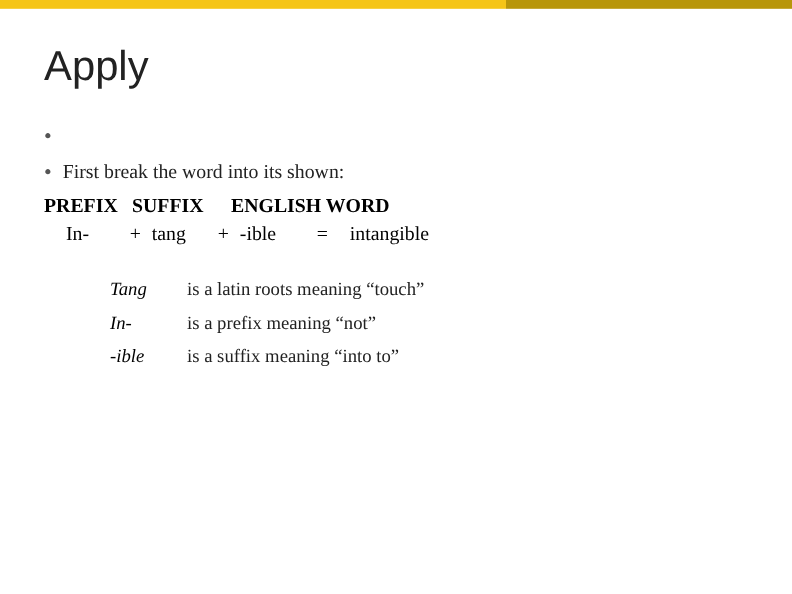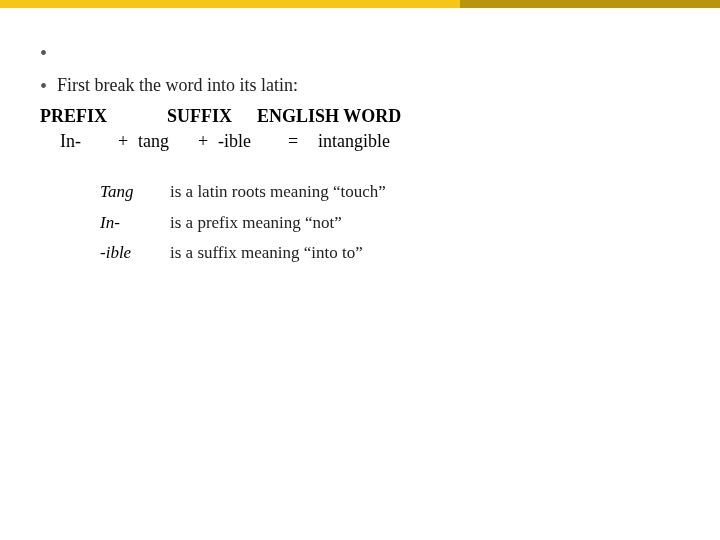--- a/index.html
+++ b/index.html
@@ -64,21 +64,21 @@
       display: flex;
       align-items: baseline;
       gap: 0;
       font-size: 18px;
       font-weight: bold;
       margin-bottom: 4px;
     }
 
     .col-prefix { width: 80px; }
     .col-root { width: 80px; }
-    .col-suffix { width: 90px; margin-left: 47px; }
+    .col-suffix { width: 90px; }
     .col-english { width: 180px; }
 
     .equation-row {
       display: flex;
       align-items: baseline;
       font-size: 18px;
       margin-left: 20px;
     }
 
     .eq-in { width: 58px; }
@@ -135,29 +135,30 @@
     }
   </style>
 </head>
 <body>
 
 <div class="top-yellow"></div>
 <div class="top-right-accent"></div>
 
 <div class="content">
 
+  <h1 class="title">Apply</h1>
 
   <div class="bullet-section">
     <div class="bullet-item">
       <span class="bullet-dot">•</span>
     </div>
 
     <div class="bullet-item">
       <span class="bullet-dot">•</span>
-      <span class="bullet-text">First break the word into its latin:</span>
+      <span class="bullet-text">First break the word into its shown:</span>
     </div>
 
     <div class="header-row">
       <span class="col-prefix">PREFIX</span>
       <span class="col-suffix">SUFFIX</span>
       <span class="col-english">ENGLISH WORD</span>
     </div>
 
     <div class="equation-row">
       <span class="eq-in">In-</span>

